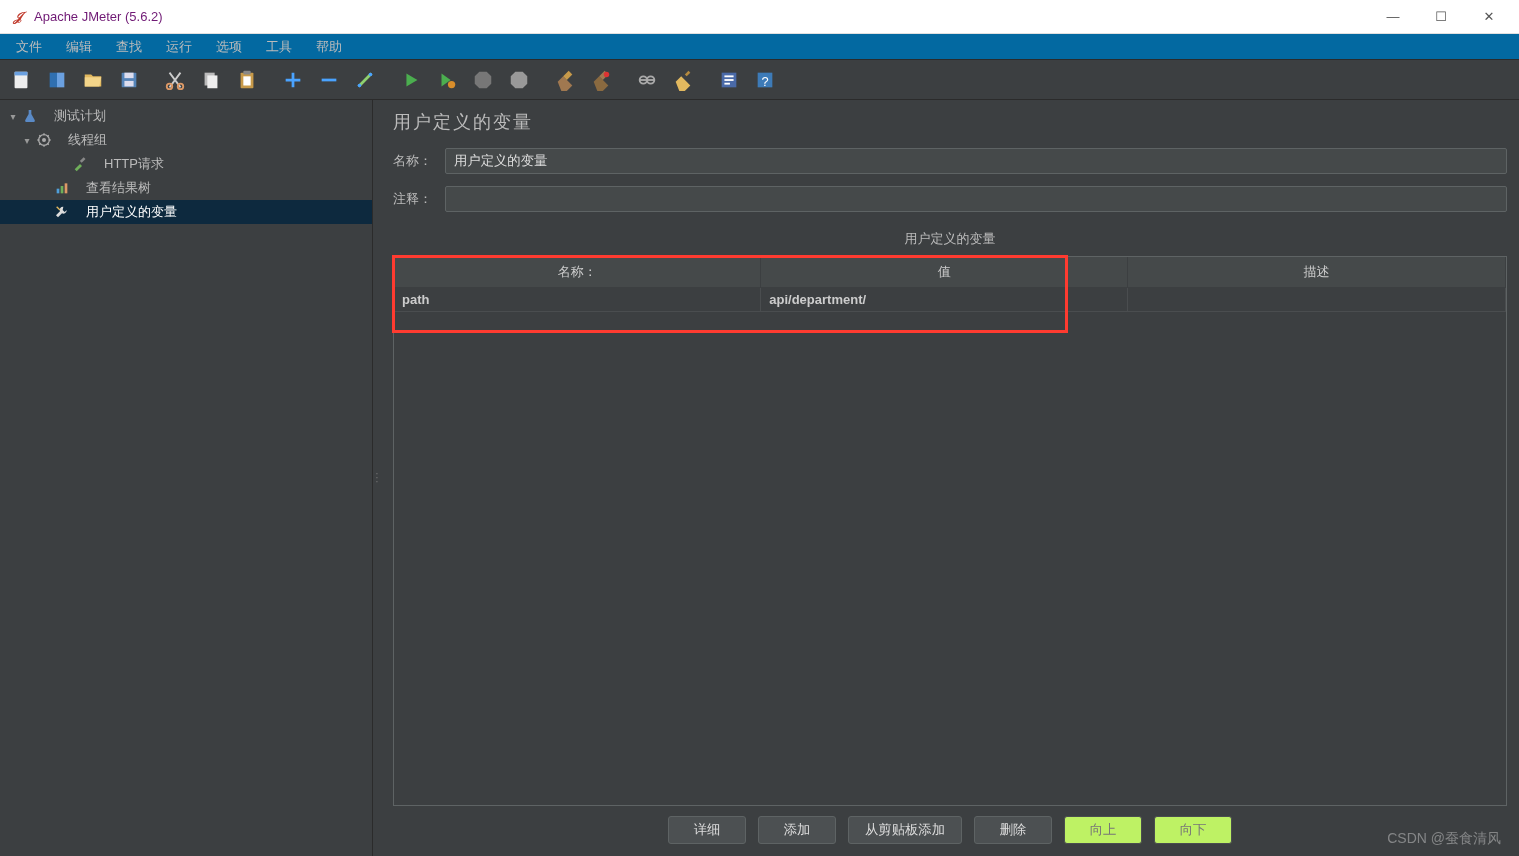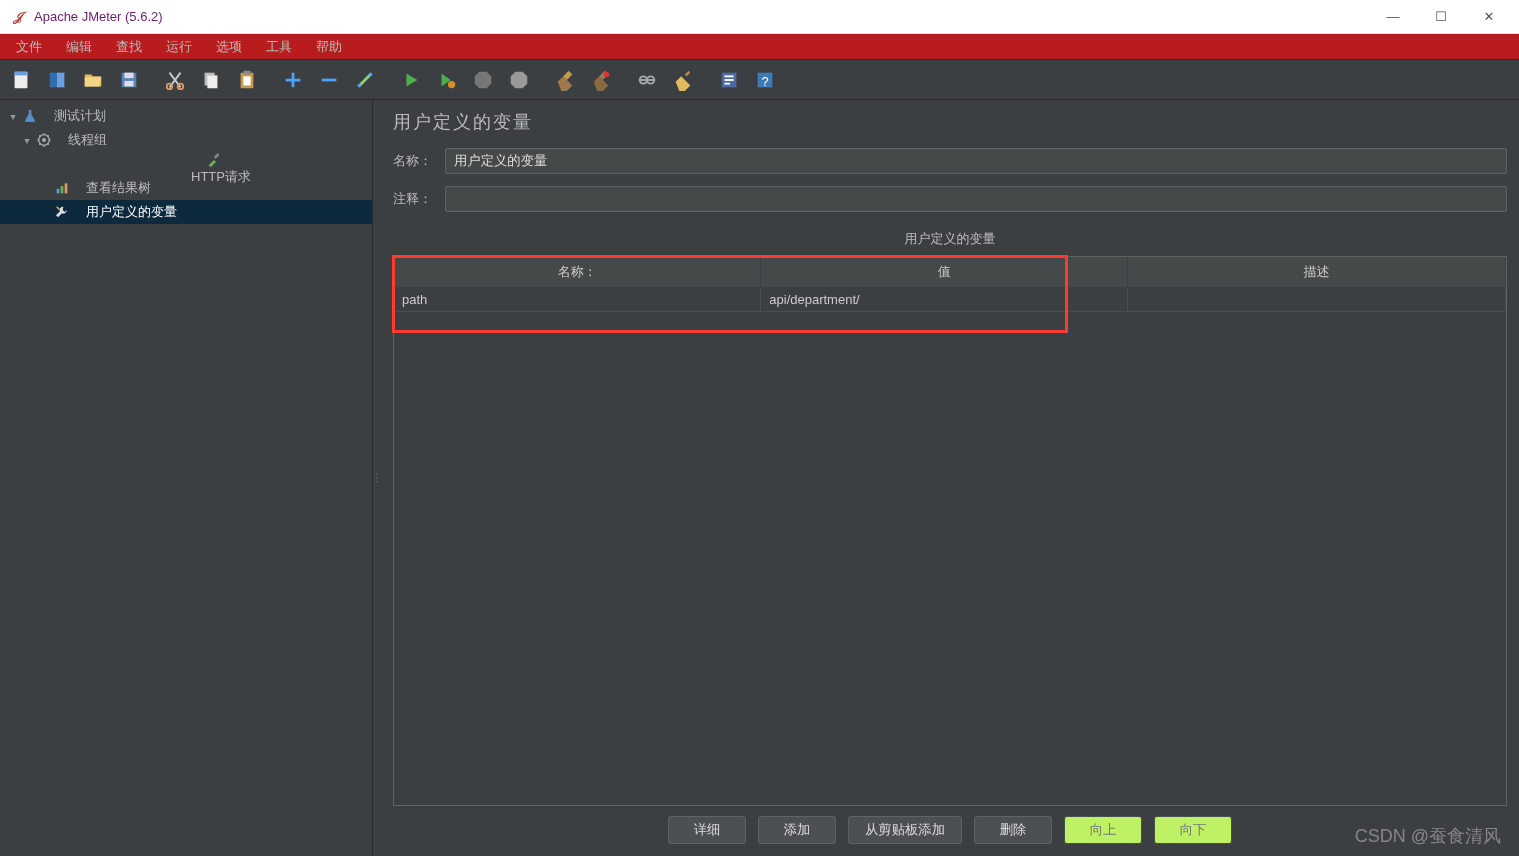--- a/index.html
+++ b/index.html
@@ -21,21 +21,21 @@
     padding: 0 8px;
     border-bottom: 1px solid #e0e0e0;
   }
   .titlebar .app-icon { width: 20px; text-align: center; color: #c0392b; font-style: italic; font-weight: bold; margin-right: 6px;}
   .titlebar .title-text { flex: 1; color: #701a75; }
   .titlebar .win-controls { display: flex; gap: 28px; padding-right: 12px; }
   .titlebar .win-btn { width: 20px; text-align: center; color: #555; cursor: pointer; }
   
   .menubar {
     height: 26px;
-    background: #b91c1c;
+    background: #0369a1;
     display: flex; align-items: stretch;
     padding: 0 4px;
     border-bottom: 1px solid #2B2B2B;
   }
   .menubar .menu-item {
     padding: 4px 12px;
     color: #BBBBBB;
     cursor: pointer;
   }
   
@@ -72,21 +72,21 @@
     color: #BBBBBB;
     cursor: pointer;
   }
   .tree-row.selected { background: #0D293E; color: #fff; }
   .tree-toggle { width: 14px; text-align: center; color: #999; font-size: 10px; }
   .tree-icon { width: 20px; display:flex; align-items:center; justify-content:center; }
   .tree-icon svg { width: 16px; height: 16px; }
   .tree-label { margin-left: 14px; }
   .indent-1 { padding-left: 20px; }
   .indent-2 { padding-left: 38px; }
-  .indent-3 { padding-left: 56px; flex-direction: column; }
+  .indent-3 { padding-left: 56px; }
   .splitter {
     width: 8px;
     background: #3C3F41;
     display:flex; align-items:center; justify-content:center;
     cursor: col-resize;
   }
   .splitter .dots { color: #777; font-size: 10px; line-height: 4px; letter-spacing: 0; }
   
   .editor {
     flex: 1;
@@ -150,41 +150,42 @@
     padding: 6px 8px;
     border-right: 1px solid #3C3F41;
     border-bottom: 1px solid #3C3F41;
   }
   table.vars td {
     padding: 4px 8px;
     color: #CCC;
     border-right: 1px solid #4A4D4F;
     border-bottom: 1px solid #4A4D4F;
     height: 24px;
+    font-weight: bold;
   }
   .buttons-row {
     display: flex; justify-content: center; gap: 12px;
     padding: 10px 0 4px 0;
   }
   .btn {
     min-width: 78px;
     height: 28px;
     background: #4C5052;
     border: 1px solid #5E6364;
     color: #DDD;
     border-radius: 3px;
     cursor: pointer;
     padding: 0 16px;
   }
   .btn:disabled { color: #777; border-color: #4A4D4F; background: #bef264; cursor: default; }
   .watermark {
     position: fixed;
     right: 18px; bottom: 8px;
     color: rgba(220,220,220,0.45);
-    font-size: 18px;
+    font-size: 14px;
     pointer-events: none;
   }
 </style>
 </head>
 <body>
 
 <div class="titlebar">
   <span class="app-icon">𝒥</span>
   <span class="title-text">Apache JMeter (5.6.2)</span>
   <div class="win-controls">

